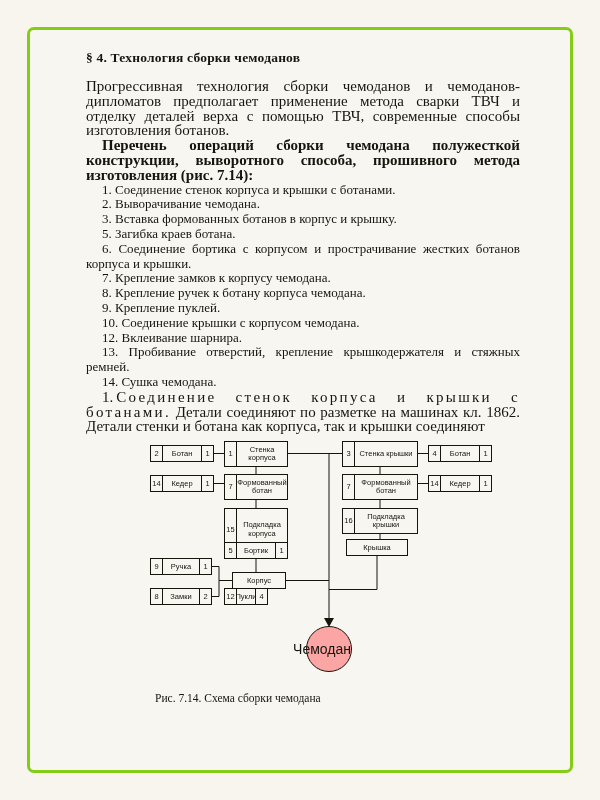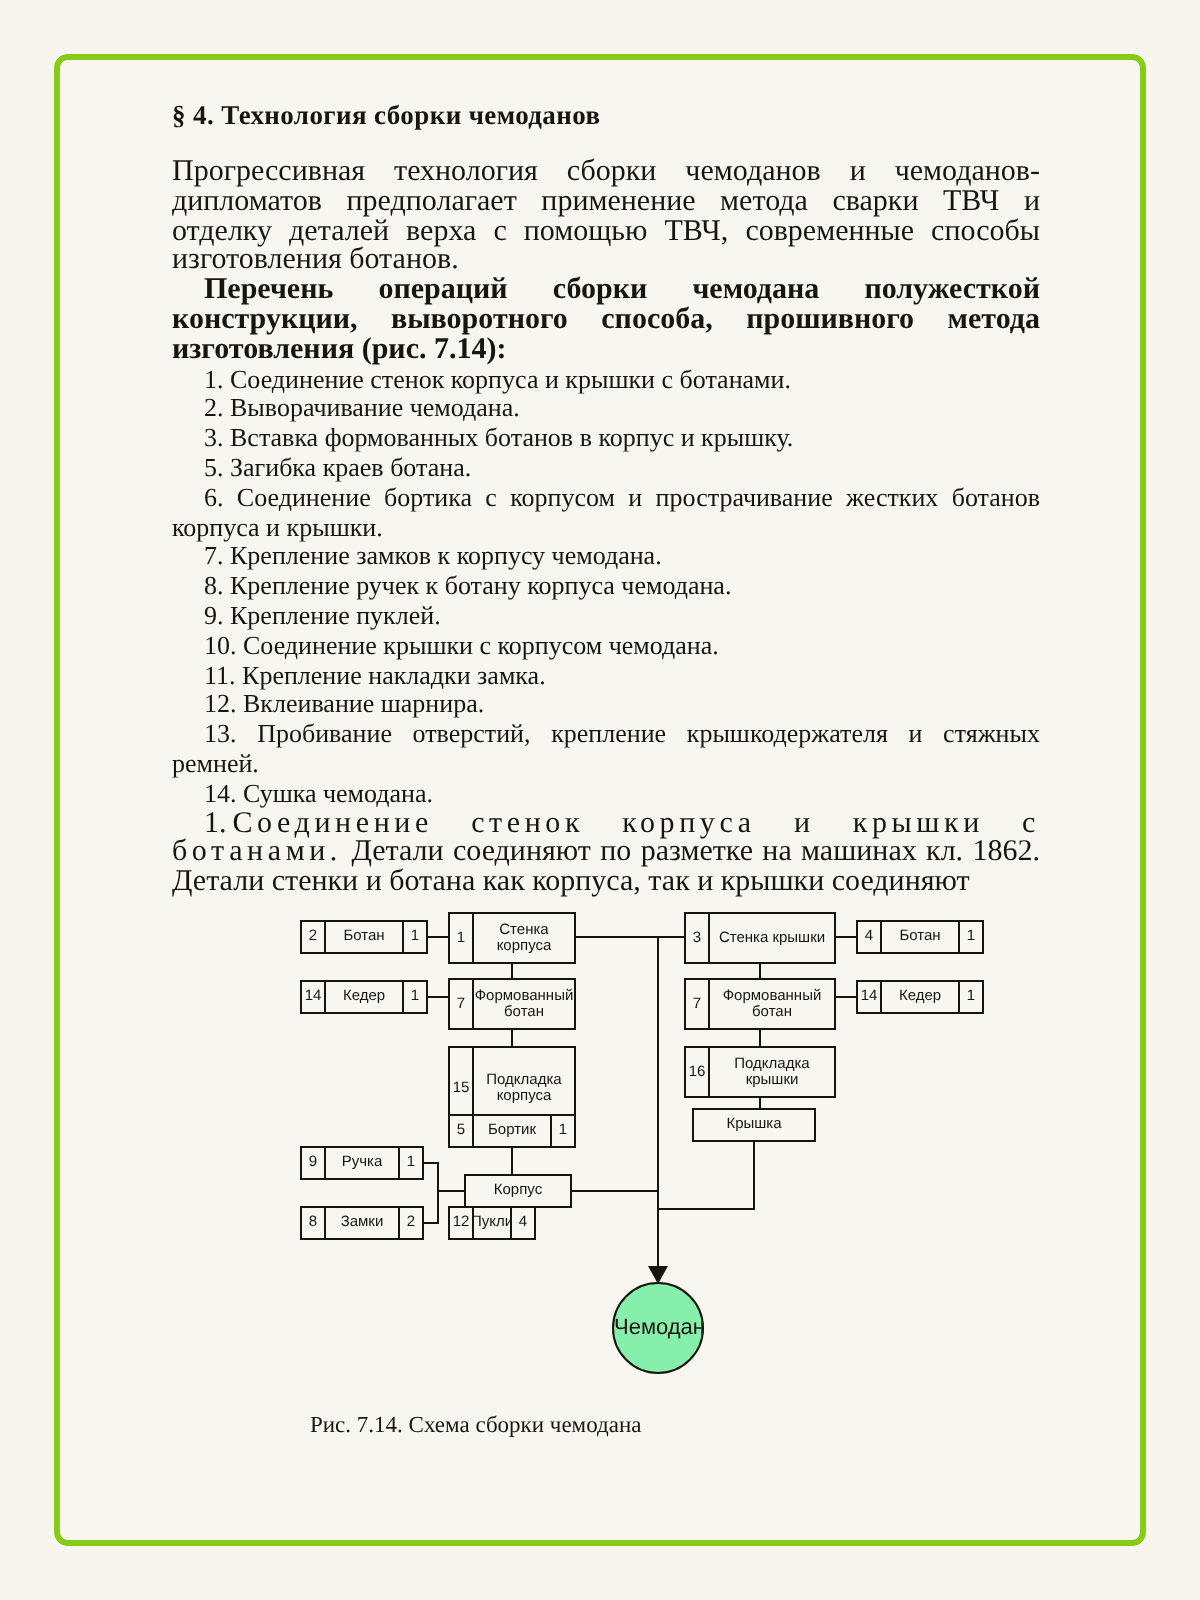--- a/index.html
+++ b/index.html
@@ -27,23 +27,23 @@
   .diagram svg { position:absolute; left:0; top:0; }
   .dbox {
     position:absolute; display:flex; border:1px solid #17140b; background:#f8f6f0;
     font-family:"Liberation Sans", sans-serif; font-size:7.5px; line-height:1.1;
   }
   .dbox .num { flex:0 0 12px; border-right:1px solid #17140b; display:flex; align-items:center; justify-content:center; }
   .dbox .num.post { border-right:none; border-left:1px solid #17140b; }
   .dbox .lbl { flex:1; display:flex; align-items:center; justify-content:center; text-align:center; padding:1px; overflow:hidden; }
   .circle {
     position:absolute; left:184px; top:186px; width:46px; height:46px;
-    border:1px solid #17140b; border-radius:50%; background:#86efac;
-    display:flex; align-items:center; justify-content:flex-start;
-    font-family:"Liberation Sans", sans-serif; font-size:11px;
+    border:1px solid #17140b; border-radius:50%; background:#fca5a5;
+    display:flex; align-items:center; justify-content:flex-end;
+    font-family:"Liberation Sans", sans-serif; font-size:14px;
   }
   .caption { font-size:11.5px; margin:12px 0 0 69px; }
   .pagenum { font-size:12.5px; font-weight:bold; margin-top:16px; }
 </style>
 </head>
 <body>
 
 <div class="frame">
   <div class="content">
 
@@ -55,21 +55,20 @@
     <div class="oplist">
       <p>1. Соединение стенок корпуса и крышки с ботанами.</p>
       <p>2. Выворачивание чемодана.</p>
       <p>3. Вставка формованных ботанов в корпус и крышку.</p>
       <p>5. Загибка краев ботана.</p>
       <p>6. Соединение бортика с корпусом и прострачивание жестких ботанов корпуса и крышки.</p>
       <p>7. Крепление замков к корпусу чемодана.</p>
       <p>8. Крепление ручек к ботану корпуса чемодана.</p>
       <p>9. Крепление пуклей.</p>
       <p>10. Соединение крышки с корпусом чемодана.</p>
-      <p>11. Крепление накладки замка.</p>
       <p>12. Вклеивание шарнира.</p>
       <p>13. Пробивание отверстий, крепление крышкодержателя и стяжных ремней.</p>
       <p>14. Сушка чемодана.</p>
     </div>
 
     <p class="body indent"><span class="opnum">1.</span><span class="spaced">Соединение стенок корпуса и крышки с ботанами.</span>
       <span>Детали соединяют по разметке на машинах кл. 1862. Детали стенки и ботана как корпуса, так и крышки соединяют</span></p>
 
     <div class="diagram">
       <svg width="432" height="240" viewBox="0 0 432 240">

